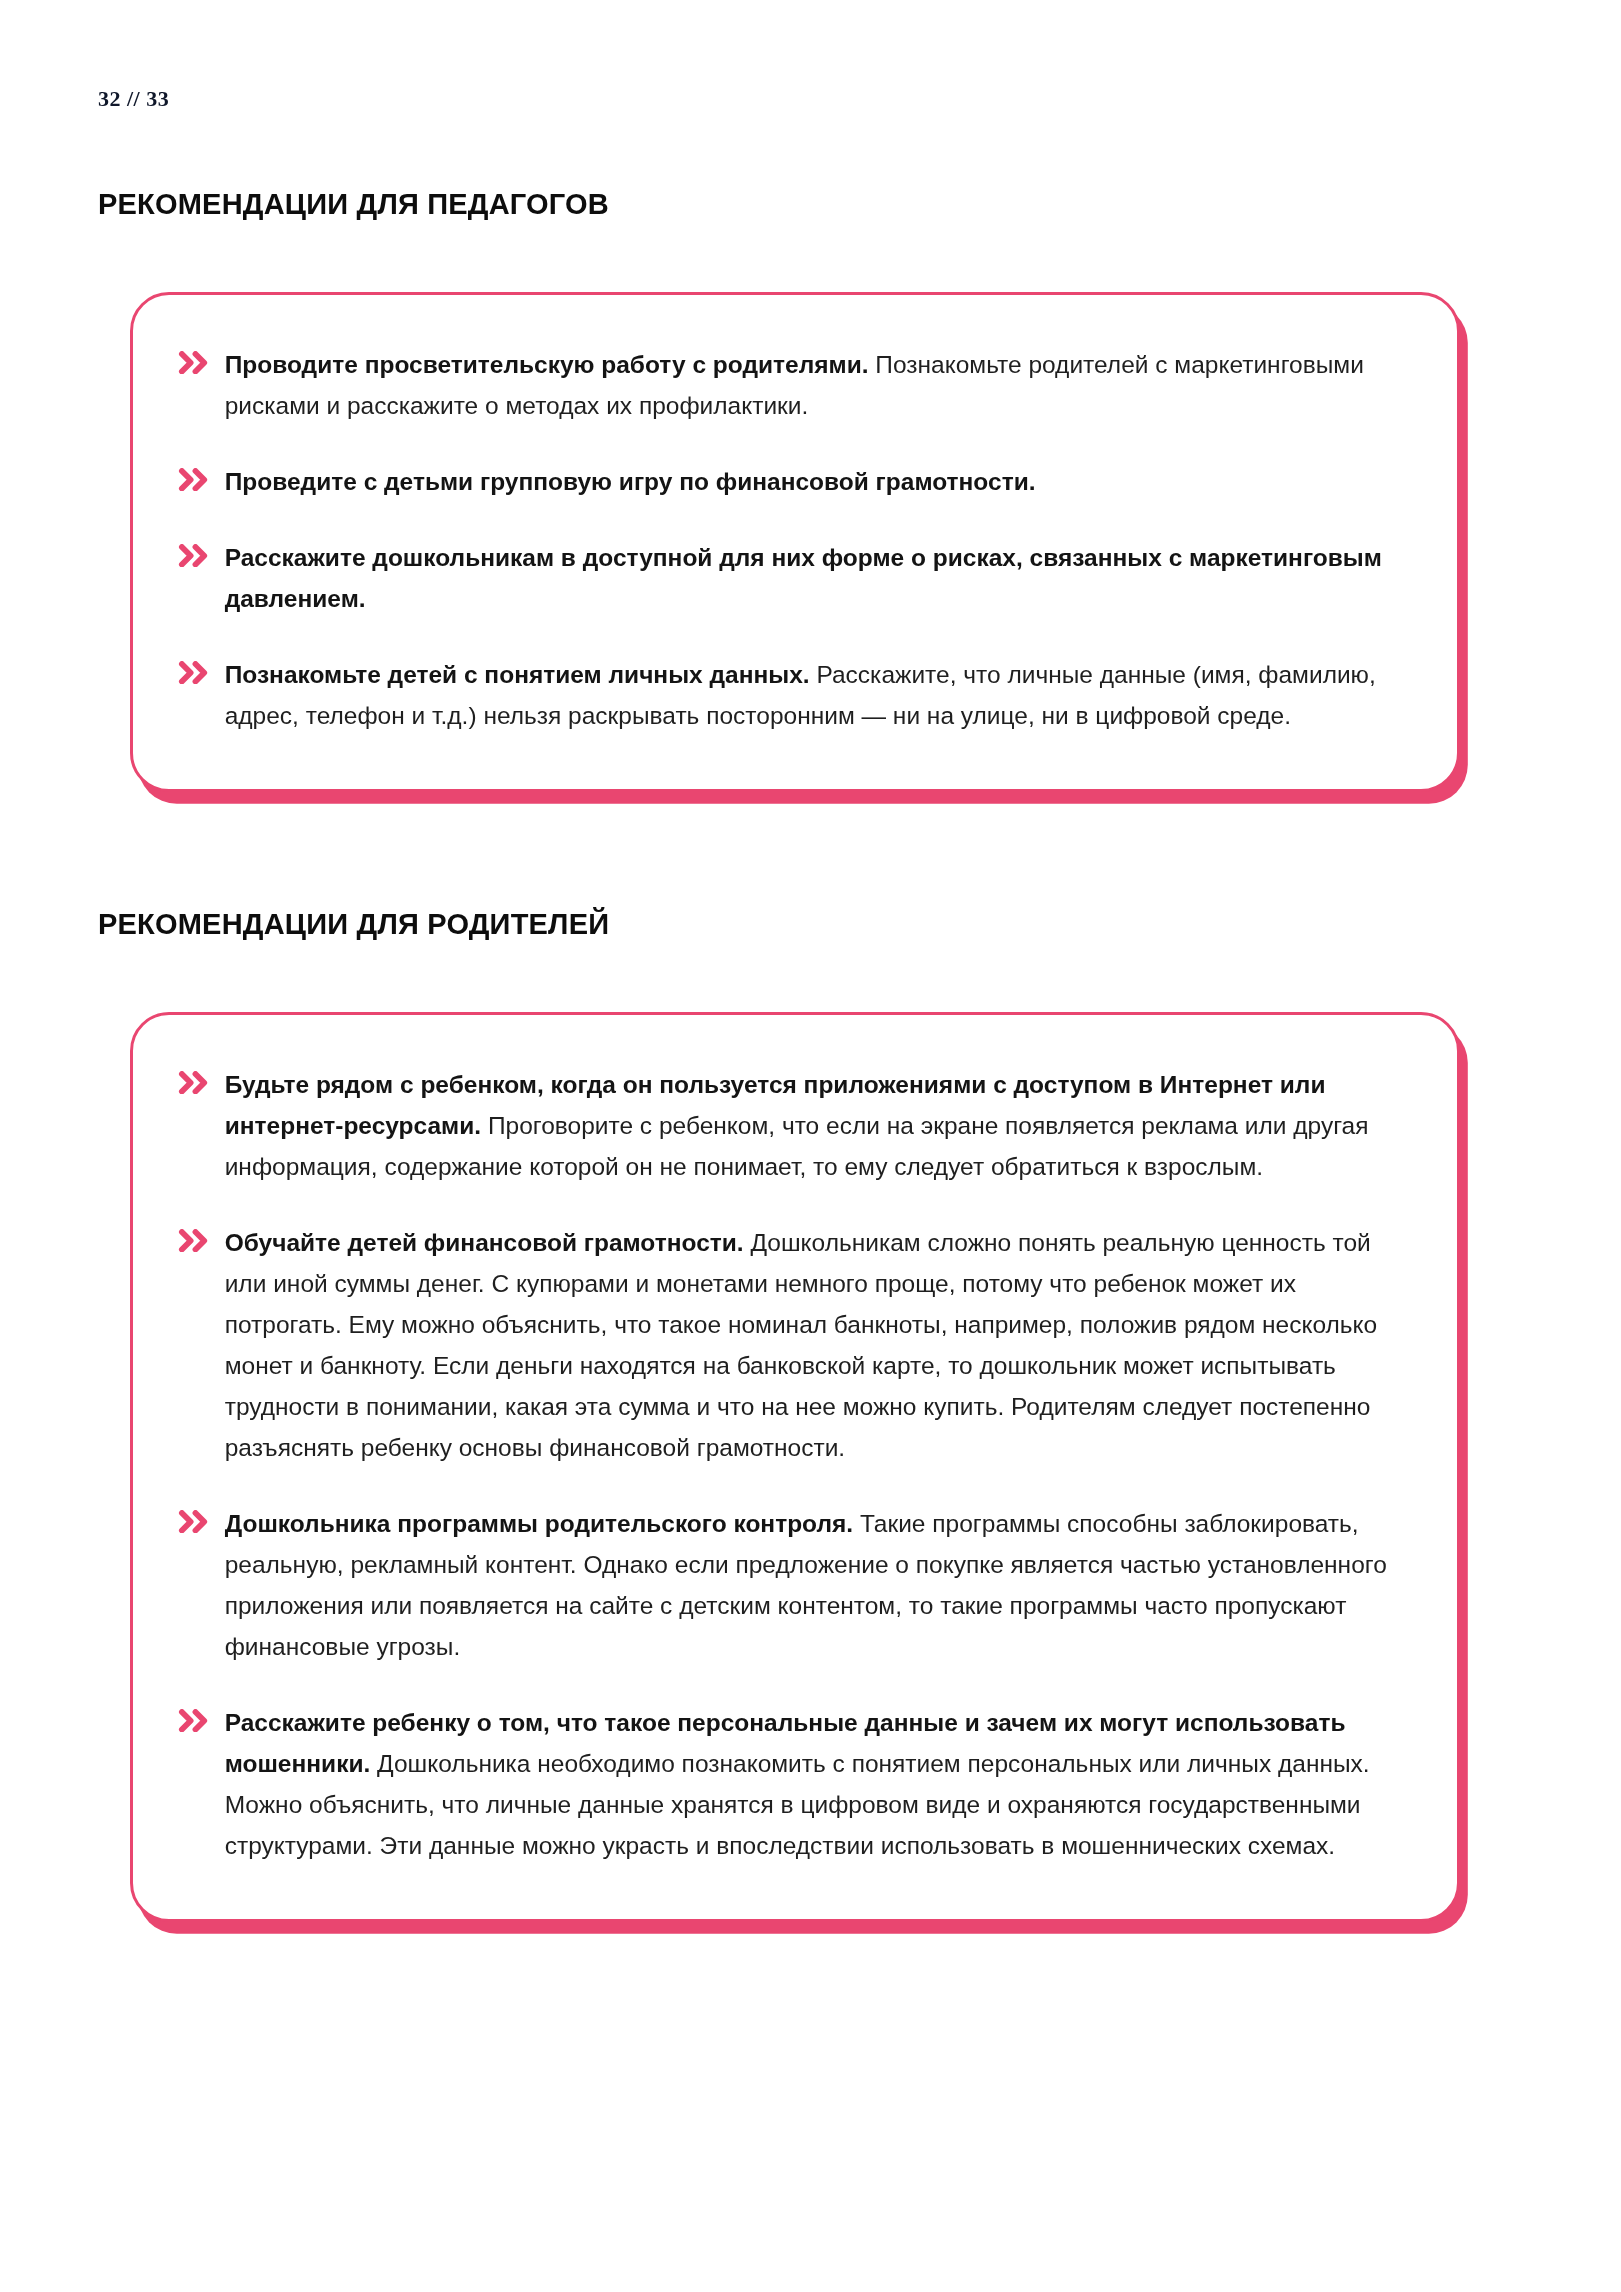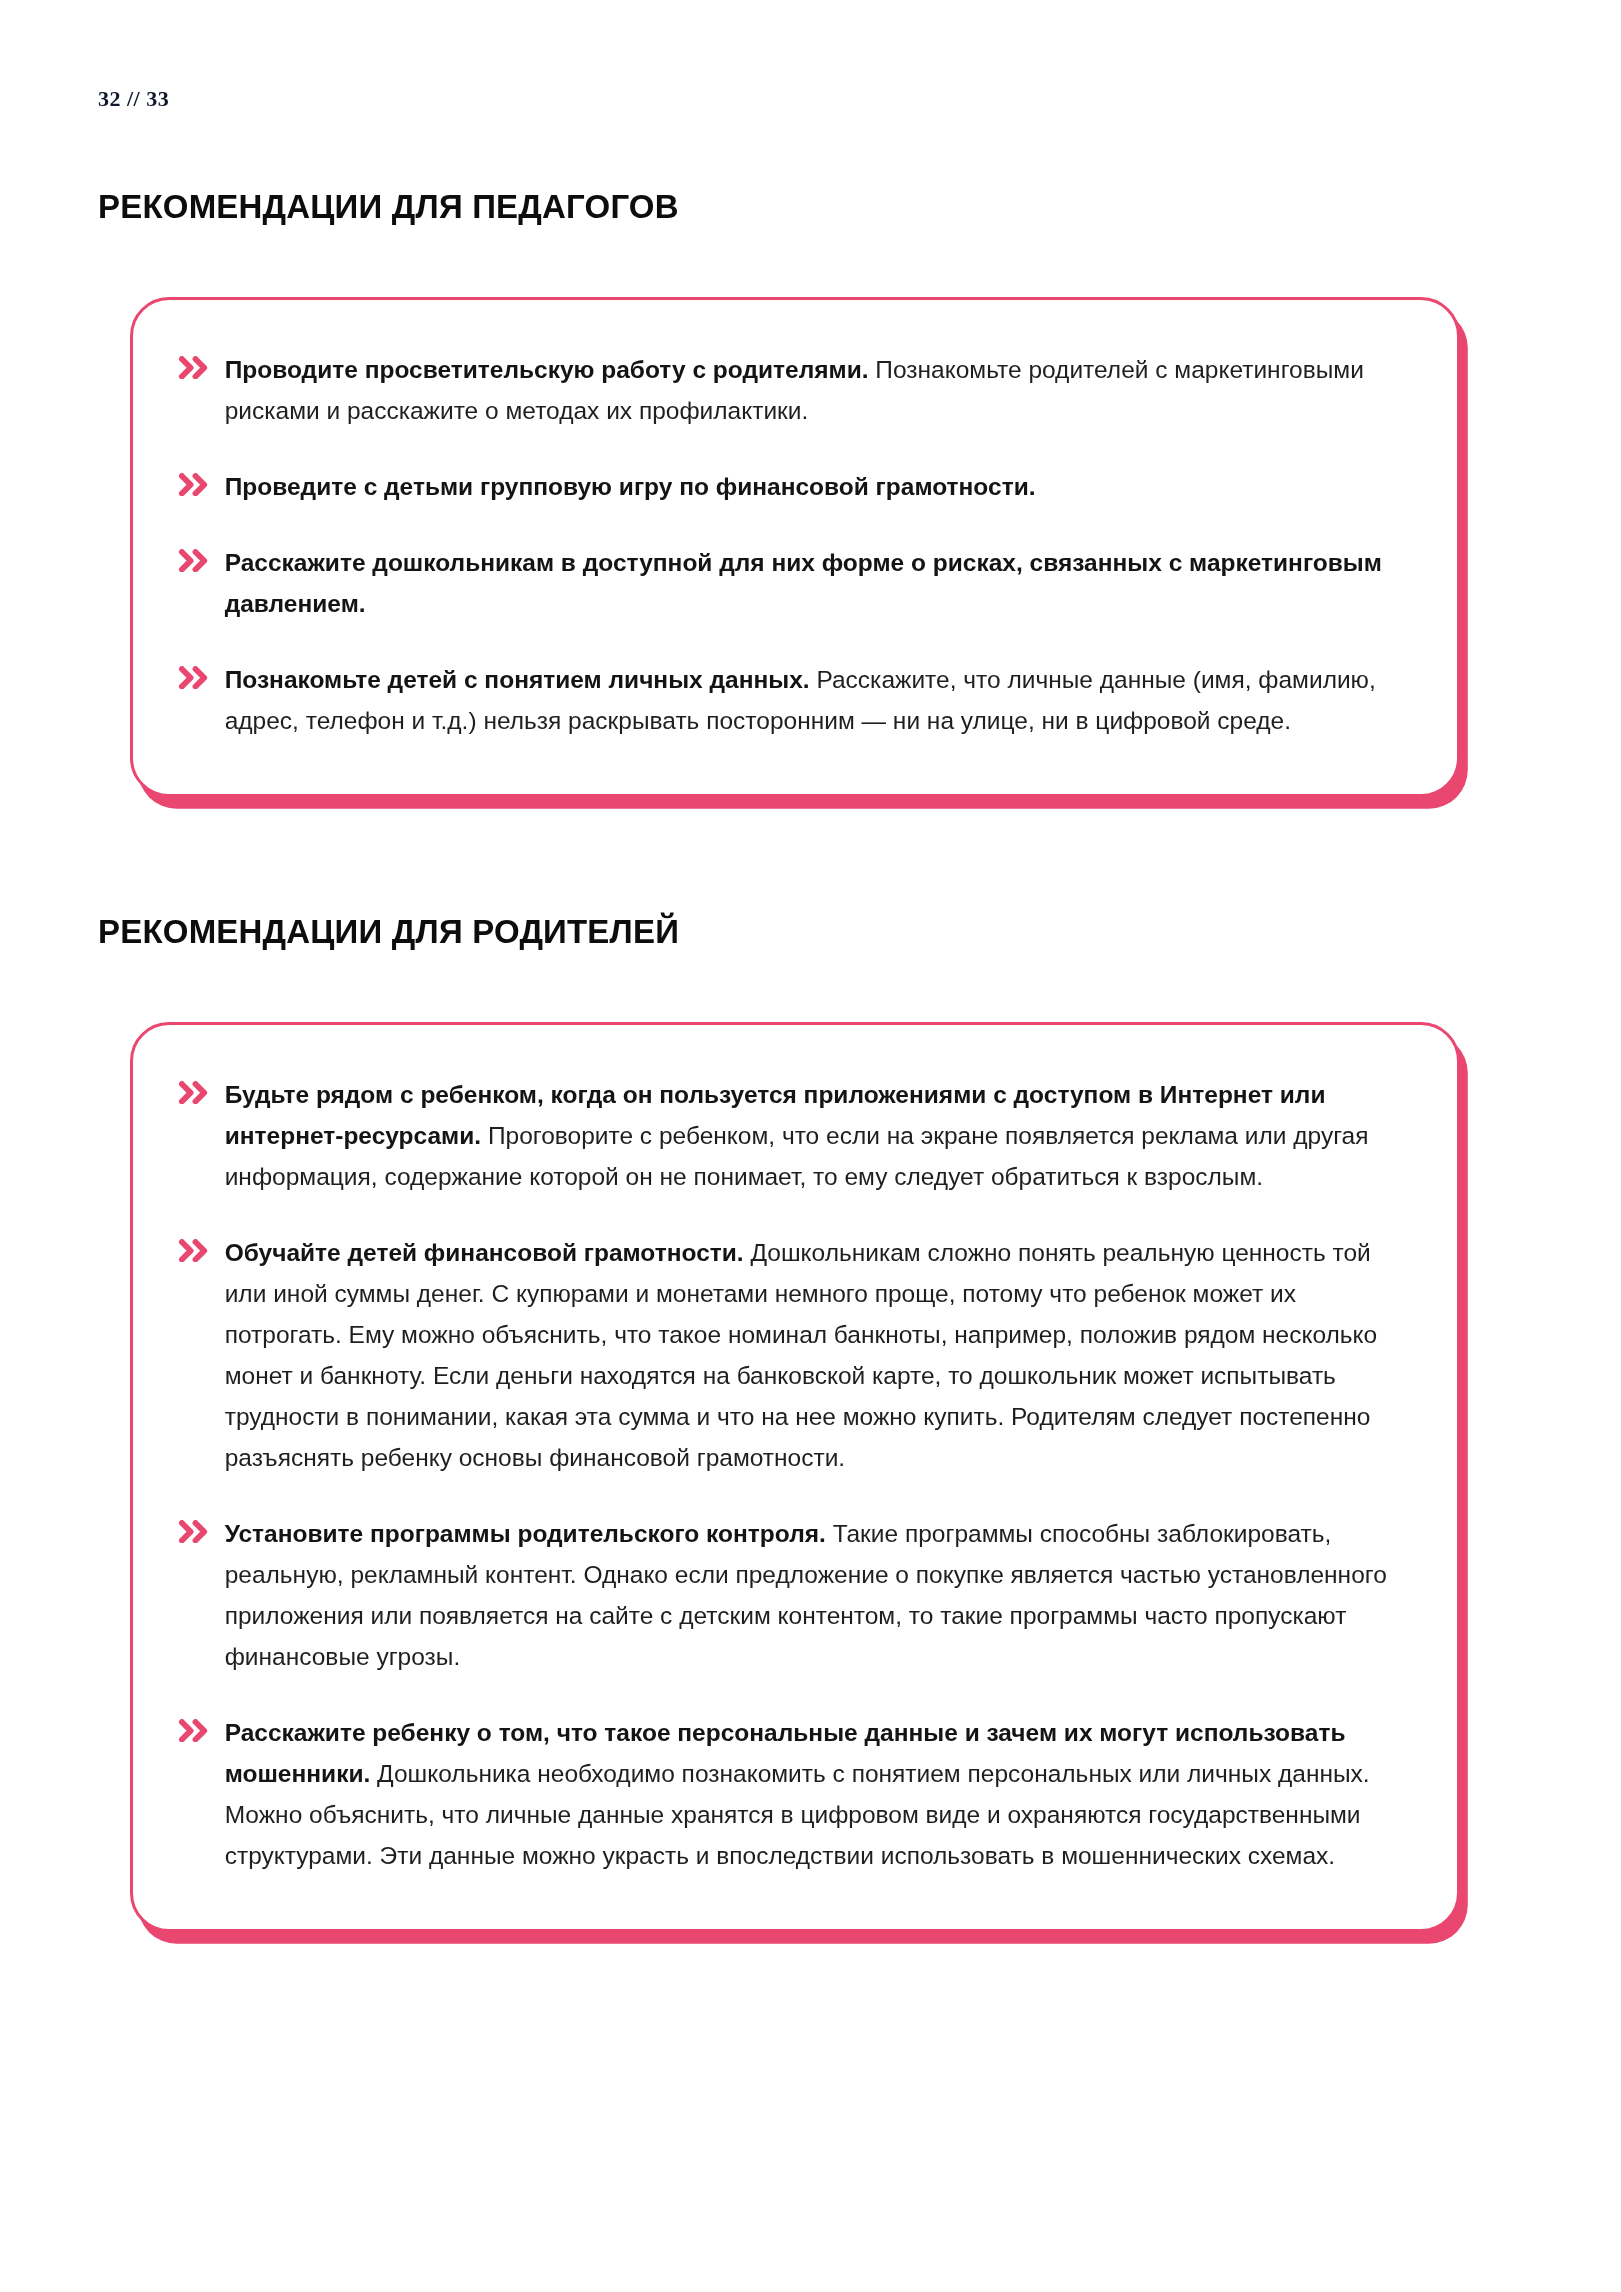--- a/index.html
+++ b/index.html
@@ -22,21 +22,21 @@
   }
   .page-number{
     font-size:22px;
     font-weight:700;
     letter-spacing:0.5px;
     color:#0f172a;
     font-family:Liberation Serif, serif;
   }
   .section-title{
     margin-top:76px;
-    font-size:33px;
+    font-size:29px;
     font-weight:700;
     letter-spacing:0.2px;
     color:#0d0d0d;
   }
   .section-title.second{
     margin-top:116px;
   }
   .card{
     margin:71px 63px 0 32px;
     background:#ffffff;
@@ -141,21 +141,21 @@
       <p class="item-text"><b>Обучайте детей финансовой грамотности.</b> <span>Дошкольникам сложно понять реальную ценность той или иной суммы денег. С купюрами и монетами немного проще, потому что ребенок может их потрогать. Ему можно объяснить, что такое номинал банкноты, например, положив рядом несколько монет и банкноту. Если деньги находятся на банковской карте, то дошкольник может испытывать трудности в понимании, какая эта сумма и что на нее можно купить. Родителям следует постепенно разъяснять ребенку основы финансовой грамотности.</span></p>
     </div>
 
     <div class="item">
       <span class="marker">
         <svg width="33" height="23.5" viewBox="0 0 34 24">
             <path d="M4 3 L13 12 L4 21" fill="none" stroke="currentColor" stroke-width="6" stroke-linecap="round" stroke-linejoin="round"></path>
             <path d="M18 3 L27 12 L18 21" fill="none" stroke="currentColor" stroke-width="6" stroke-linecap="round" stroke-linejoin="round"></path>
           </svg>
       </span>
-      <p class="item-text"><b>Установите программы родительского контроля.</b> <span>Такие программы способны заблокировать, реальную, рекламный контент. Однако если предложение о покупке является частью установленного приложения или появляется на сайте с детским контентом, то такие программы часто пропускают финансовые угрозы.</span></p>
+      <p class="item-text"><b>Дошкольника программы родительского контроля.</b> <span>Такие программы способны заблокировать, реальную, рекламный контент. Однако если предложение о покупке является частью установленного приложения или появляется на сайте с детским контентом, то такие программы часто пропускают финансовые угрозы.</span></p>
     </div>
 
 
     <div class="item">
       <span class="marker">
         <svg width="33" height="23.5" viewBox="0 0 34 24">
             <path d="M4 3 L13 12 L4 21" fill="none" stroke="currentColor" stroke-width="6" stroke-linecap="round" stroke-linejoin="round"></path>
             <path d="M18 3 L27 12 L18 21" fill="none" stroke="currentColor" stroke-width="6" stroke-linecap="round" stroke-linejoin="round"></path>
           </svg>
       </span>

